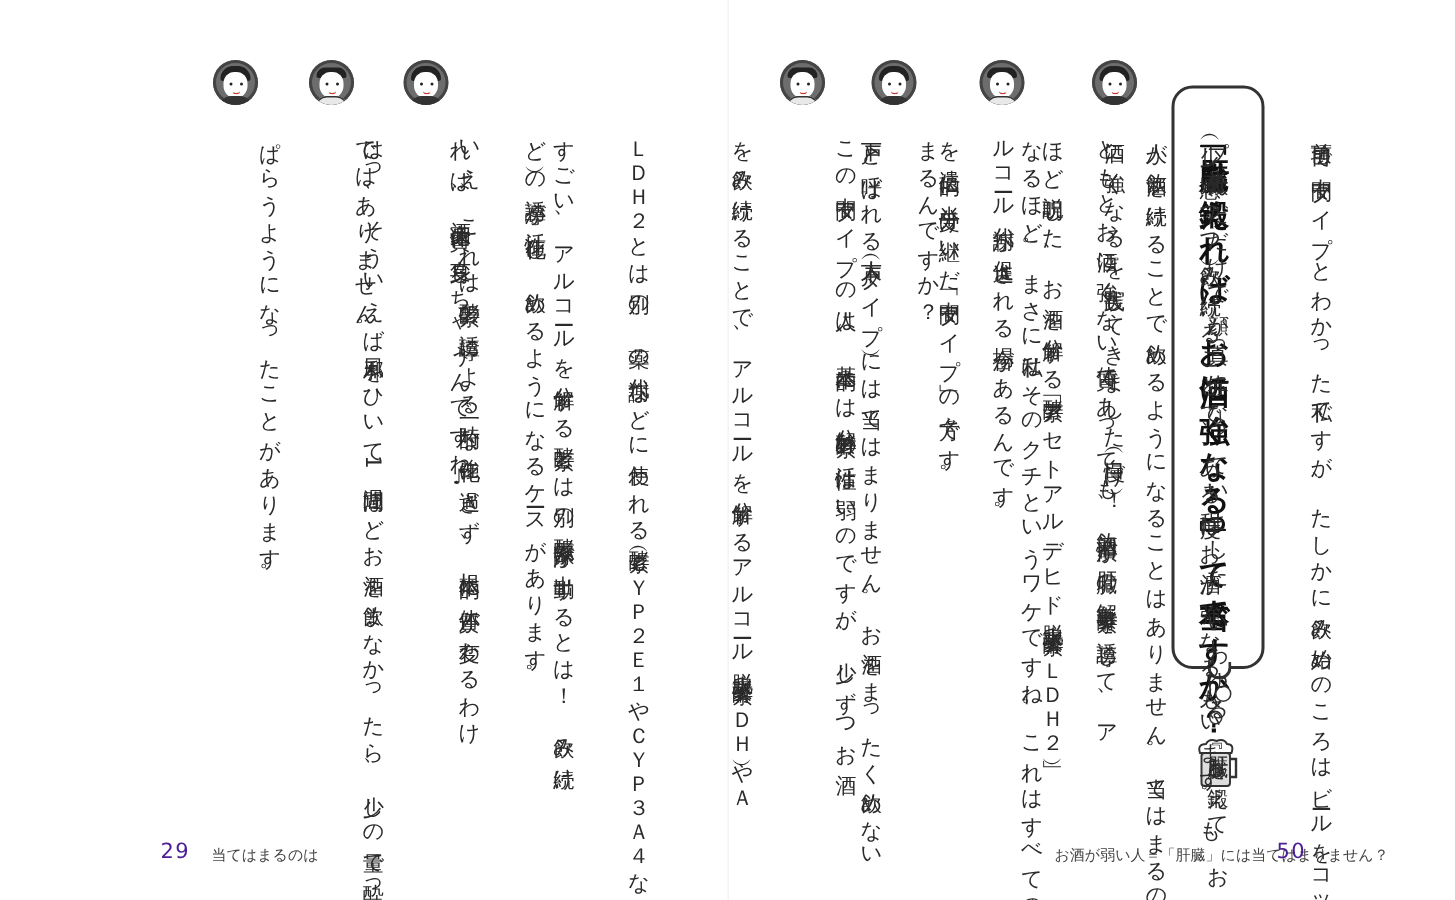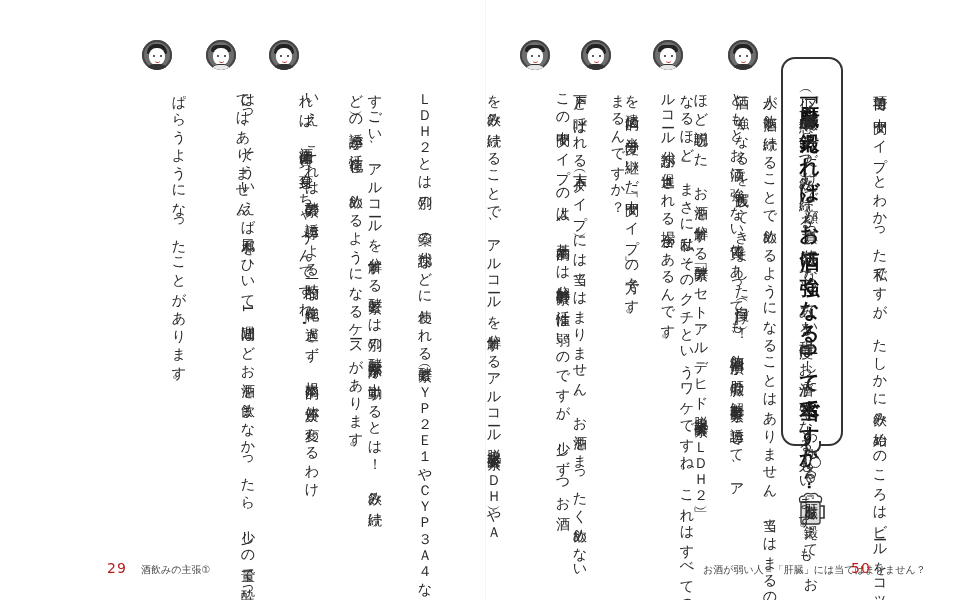--- a/index.html
+++ b/index.html
@@ -19,21 +19,21 @@
   .avatar .mouth { position:absolute; left:13px; top:20px; width:5px; height:2px; border-bottom:1px solid #c33; border-radius:0 0 3px 3px; }
   .title-box { position:absolute; left:781px; top:57px; width:58px; height:385px; border:2px solid #333; border-radius:14px;
                background:#fff; }
   .title-text { position:absolute; left:797px; top:90px; writing-mode:vertical-rl; font-size:20px; font-weight:bold;
                 letter-spacing:1.2px; color:#111; white-space:pre; }
   .tail { position:absolute; left:805px; top:441px; width:12px; height:10px; background:#fff;
           border-left:2px solid #333; border-right:2px solid #333; border-bottom:2px solid #333; border-radius:0 0 10px 10px; }
   .bubble { position:absolute; border:1.5px solid #333; border-radius:50%; background:#fff; }
   .mug { position:absolute; left:796px; top:492px; width:30px; height:34px; }
   .footer { position:absolute; top:563px; font-size:10px; color:#444; }
-  .pnum { position:absolute; top:560px; font-size:14px; color:#b91c1c; letter-spacing:1px; }
+  .pnum { position:absolute; top:560px; font-size:14px; color:#4c1d95; letter-spacing:1px; }
 </style>
 </head>
 <body>
 
 <div class="gutter"></div>
 
 <div>
 
   <div class="title-box"></div>
   <div class="tail"></div>
@@ -151,14 +151,14 @@
     <div class="eye" style="left:11px"></div>
       <div class="eye" style="left:18px"></div>
       <div class="mouth"></div>
   </div>
   <div class="vcol" style="left:121px;">
     <span style="display:block">はっ、そういえば風邪をひいて1週間ほどお酒を飲まなかったら、少しの量で酔っ</span>
     <span style="display:block">ぱらうようになったことがあります。</span>
   </div>
 
   <div class="pnum" style="left:107px;">29</div>
-  <div class="footer" style="left:141px;">酒飲みの主張①</div>
+  <div class="footer" style="left:141px;">当てはまるのは</div>
 </div>
 
 </body></html>

